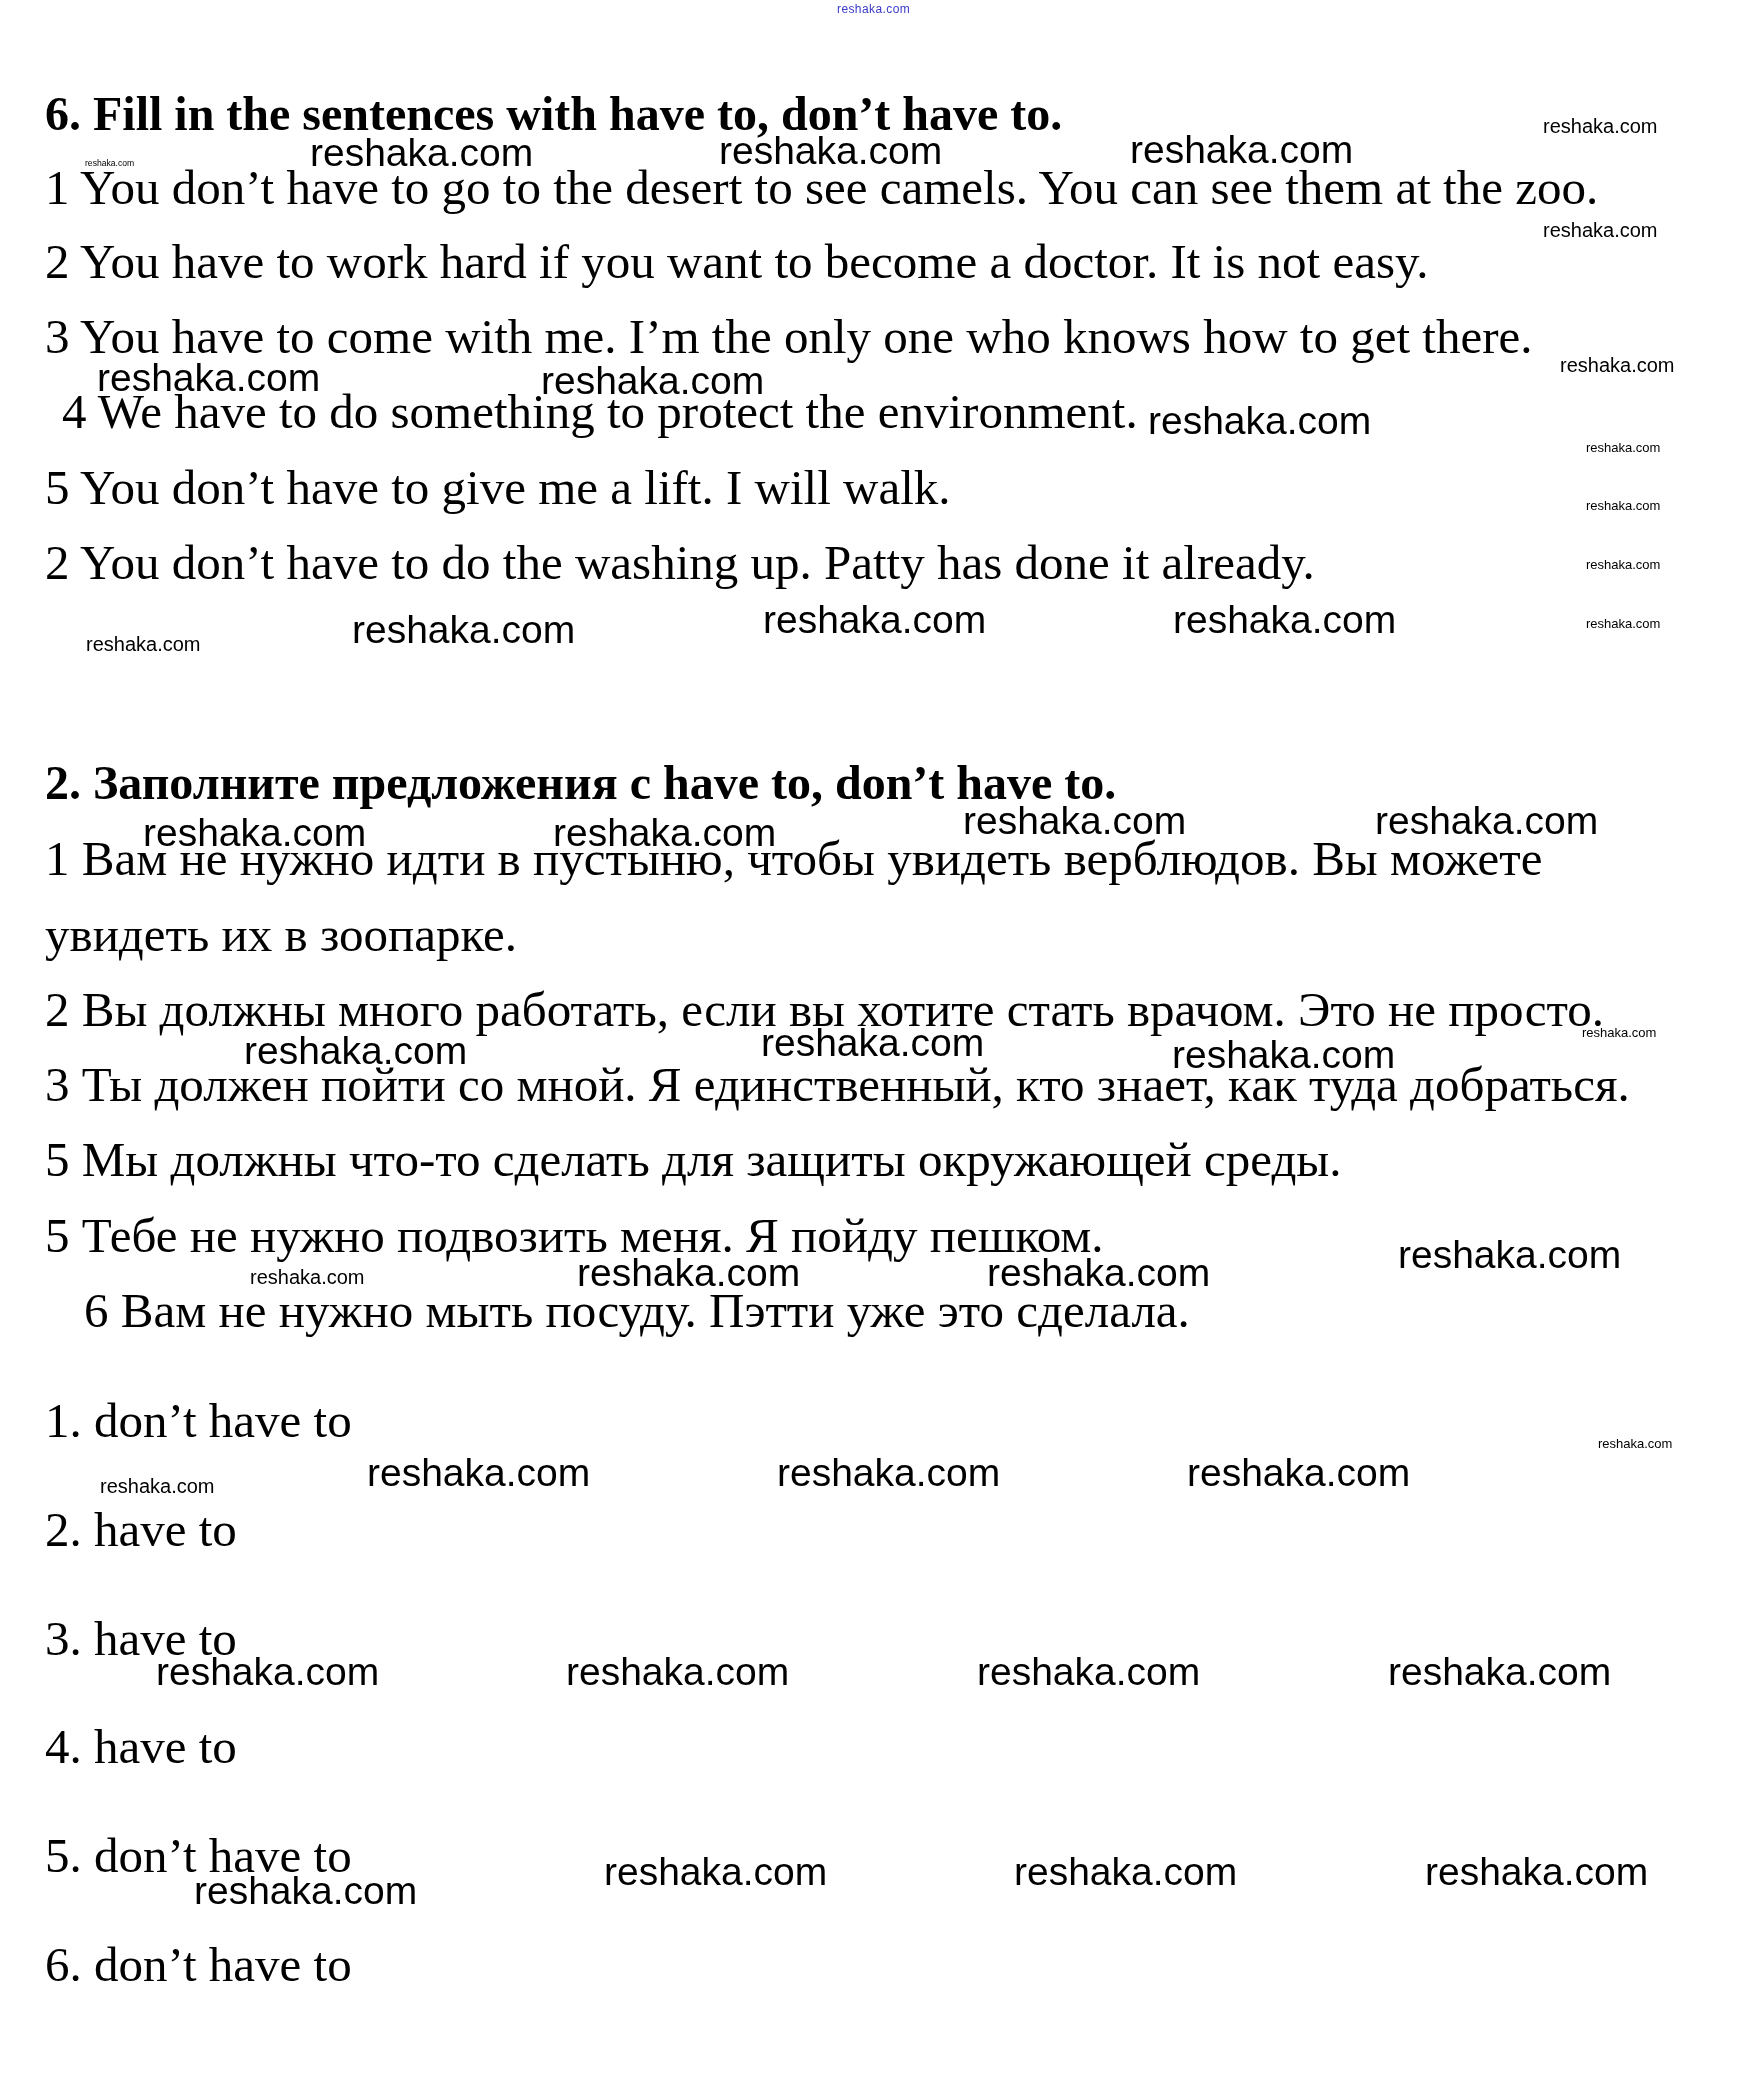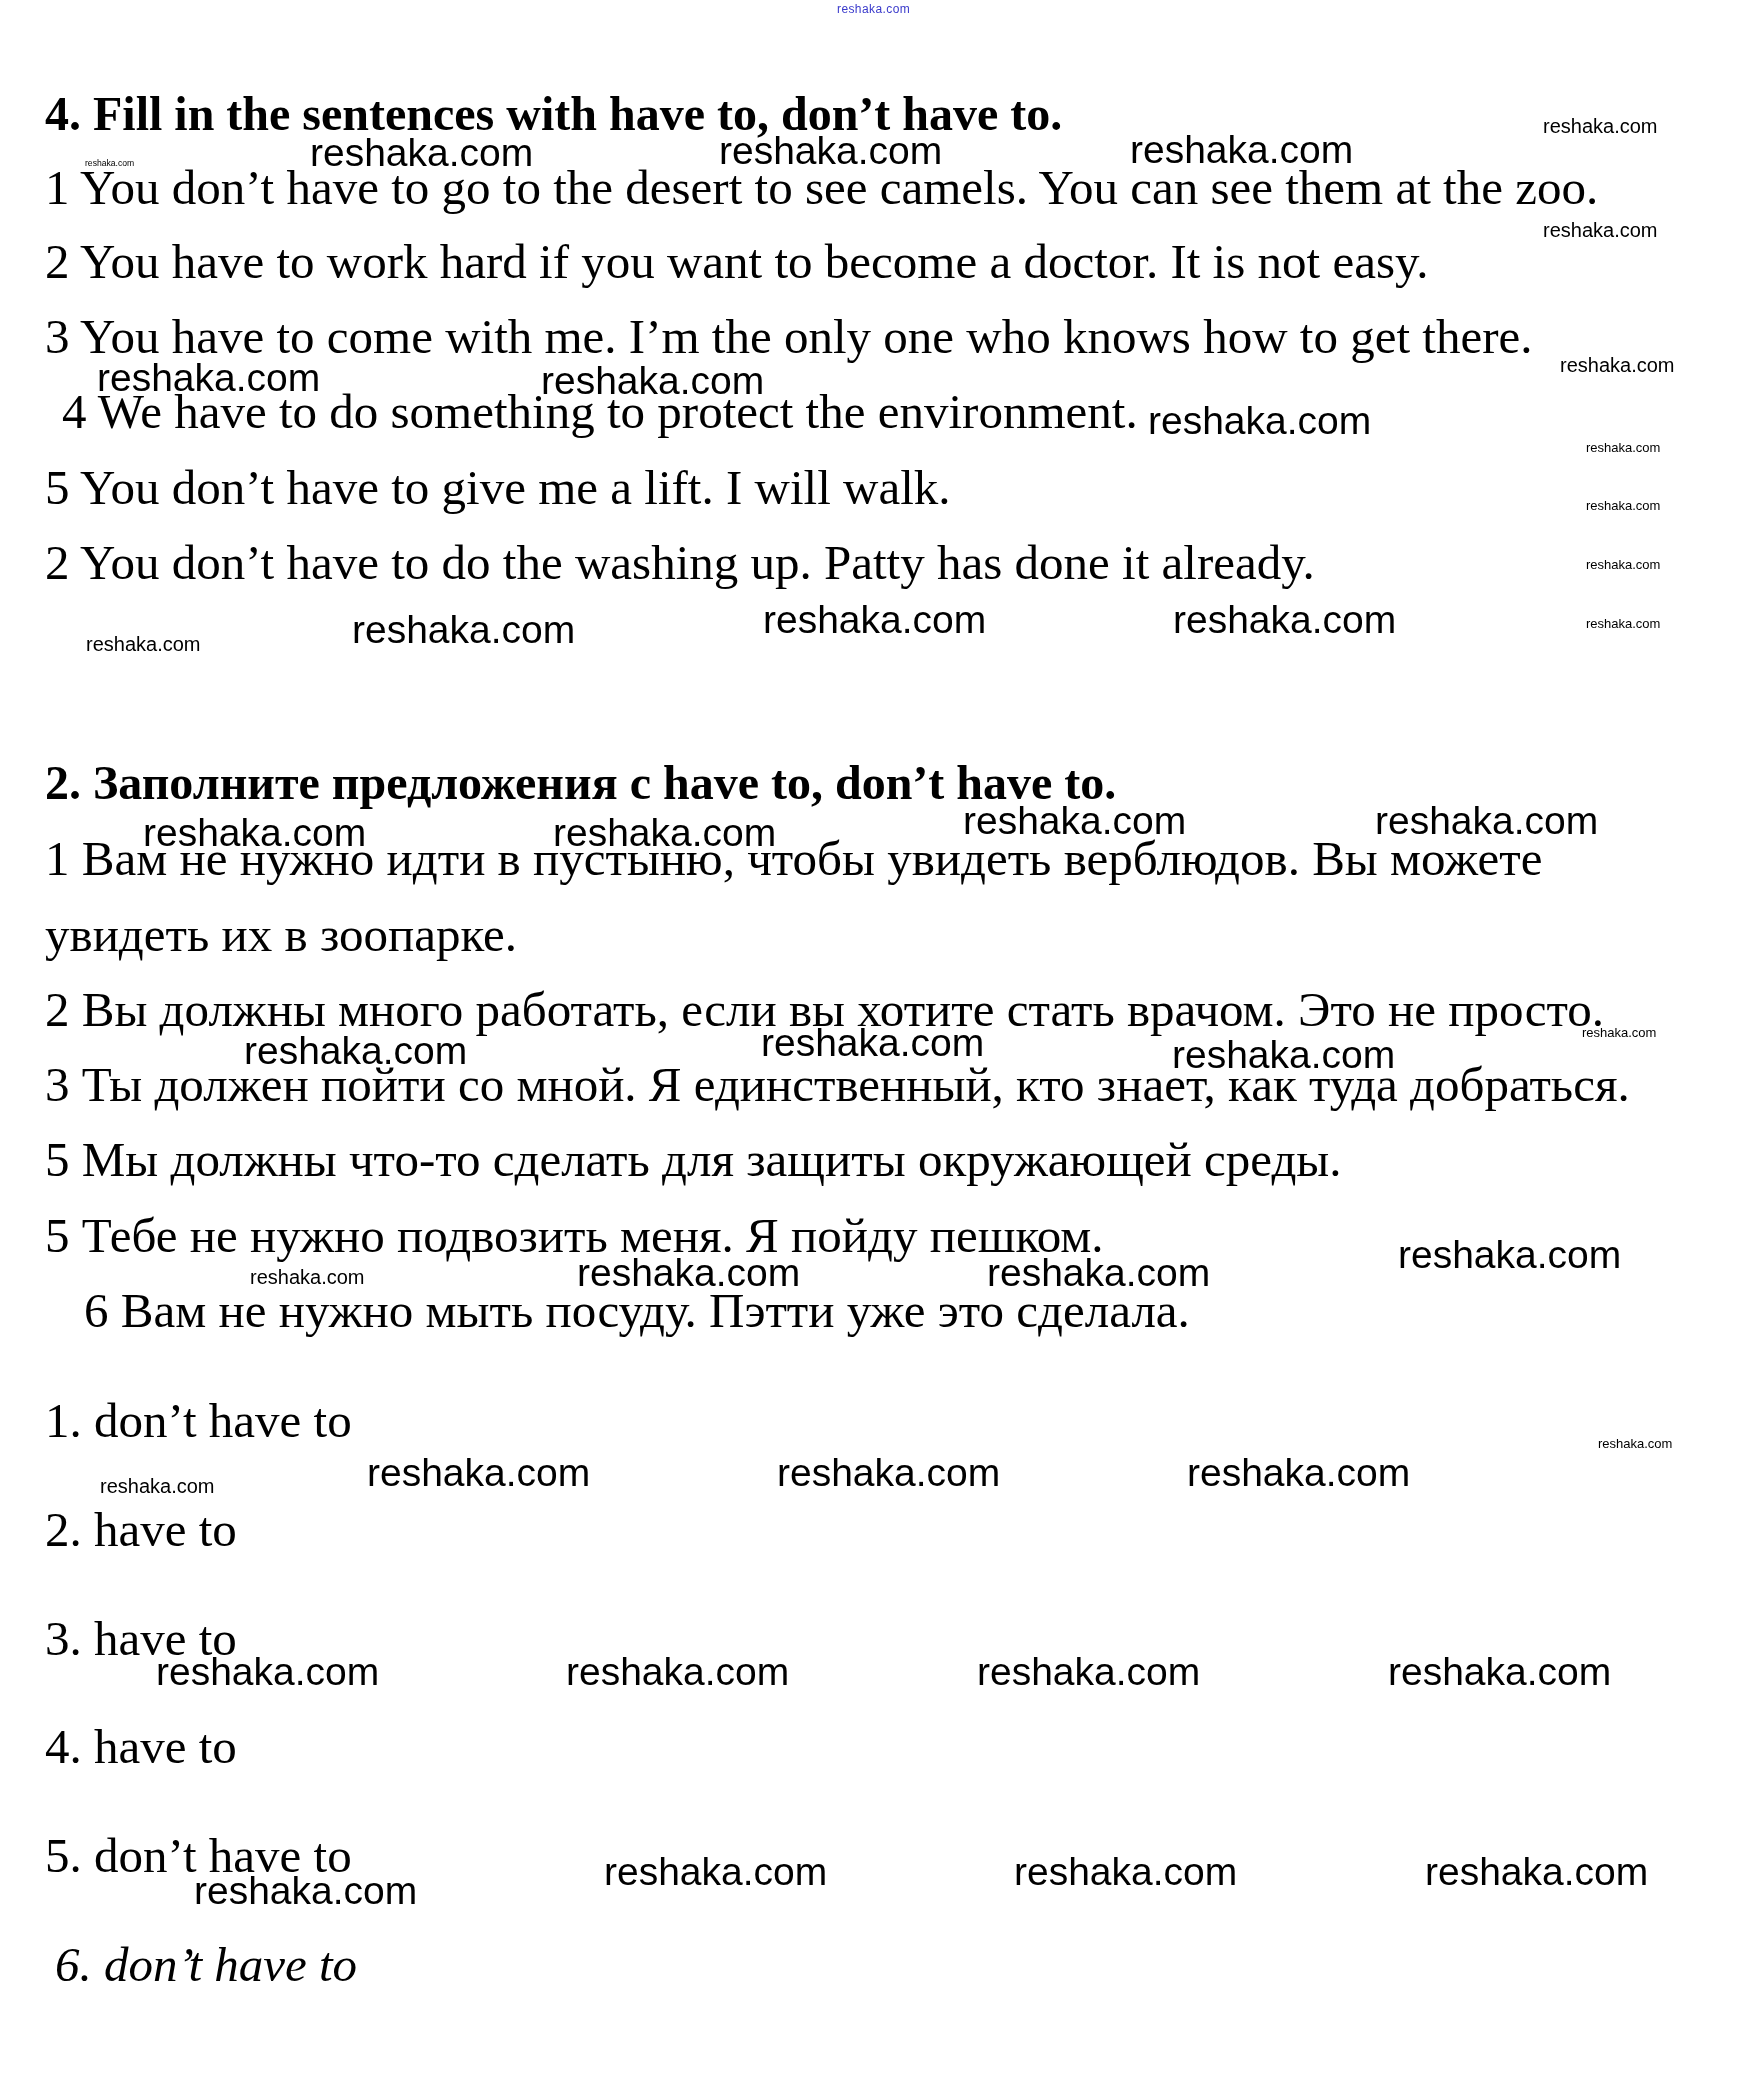--- a/index.html
+++ b/index.html
@@ -15,21 +15,21 @@
   .wm-xs { font-size: 8.6px; }
   .wm-top { font-size: 12px; color: #3a3acb; letter-spacing: 0.4px; }
 </style>
 </head>
 <body>
 
 <div class="page">
 
   <div class="wm wm-top" style="left:837px; top:2.6px;">reshaka.com</div>
 
-  <div class="t title" style="left:45px; top:90px;">4. Fill in the sentences with have to, don’t have to.</div>
+  <div class="t title" style="left:45px; top:90px;">6. Fill in the sentences with have to, don’t have to.</div>
   <div class="t line" style="left:45px; top:163px;">1 You don’t have to go to the desert to see camels. You can see them at the zoo.</div>
   <div class="t line" style="left:45px; top:237px;">2 You have to work hard if you want to become a doctor. It is not easy.</div>
   <div class="t line" style="left:45px; top:312px;">3 You have to come with me. I’m the only one who knows how to get there.</div>
   <div class="t line" style="left:62px; top:387px;">4 We have to do something to protect the environment.</div>
   <div class="t line" style="left:45px; top:463px;">5 You don’t have to give me a lift. I will walk.</div>
   <div class="t line" style="left:45px; top:538px;">2 You don’t have to do the washing up. Patty has done it already.</div>
 
   <div class="t title" style="left:45px; top:759px;">2. Заполните предложения с have to, don’t have to.</div>
   <div class="t line" style="left:45px; top:834px;">1 Вам не нужно идти в пустыню, чтобы увидеть верблюдов. Вы можете</div>
   <div class="t line" style="left:45px; top:910px;">увидеть их в зоопарке.</div>
@@ -37,21 +37,21 @@
   <div class="t line" style="left:45px; top:1060px;text-align:center;">3 Ты должен пойти со мной. Я единственный, кто знает, как туда добраться.</div>
   <div class="t line" style="left:45px; top:1135px;">5 Мы должны что-то сделать для защиты окружающей среды.</div>
   <div class="t line" style="left:45px; top:1211px;">5 Тебе не нужно подвозить меня. Я пойду пешком.</div>
   <div class="t line" style="left:45px; top:1286px;margin-left:39px;">6 Вам не нужно мыть посуду. Пэтти уже это сделала.</div>
 
   <div class="t line" style="left:45px; top:1396px;">1. don’t have to</div>
   <div class="t line" style="left:45px; top:1505px;">2. have to</div>
   <div class="t line" style="left:45px; top:1614px;">3. have to</div>
   <div class="t line" style="left:45px; top:1722px;">4. have to</div>
   <div class="t line" style="left:45px; top:1831px;">5. don’t have to</div>
-  <div class="t line" style="left:55px; top:1940px;font-style:italic;">6. don’t have to</div>
+  <div class="t line" style="left:45px; top:1940px;">6. don’t have to</div>
 
   <div class="wm wm-xs" style="left:85px; top:159px;">reshaka.com</div>
   <div class="wm wm-big" style="left:310px; top:133px;">reshaka.com</div>
   <div class="wm wm-big" style="left:719px; top:131px;">reshaka.com</div>
   <div class="wm wm-big" style="left:1130px; top:130px;">reshaka.com</div>
   <div class="wm wm-med" style="left:1543px; top:116px;">reshaka.com</div>
   <div class="wm wm-med" style="left:1543px; top:220px;">reshaka.com</div>
   <div class="wm wm-big" style="left:97px; top:358px;">reshaka.com</div>
   <div class="wm wm-big" style="left:541px; top:361px;">reshaka.com</div>
   <div class="wm wm-med" style="left:1560px; top:355px;">reshaka.com</div>

